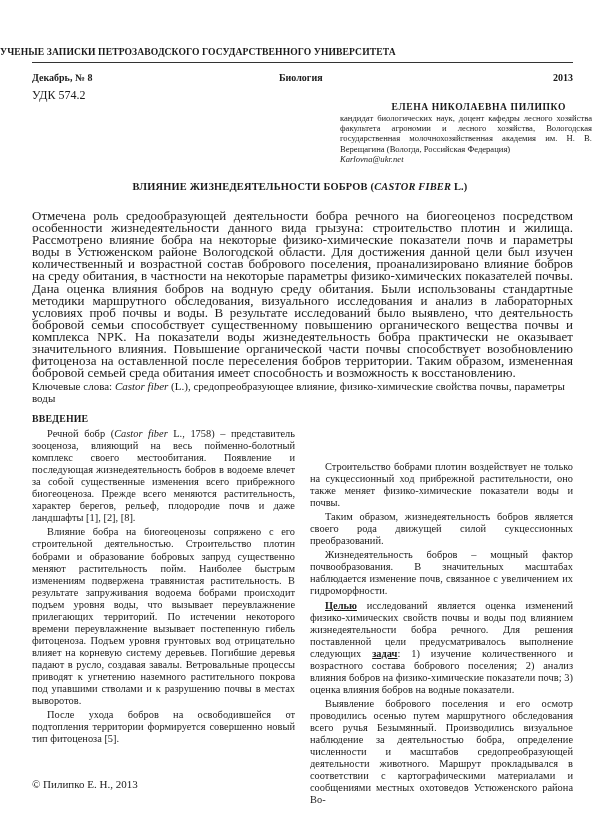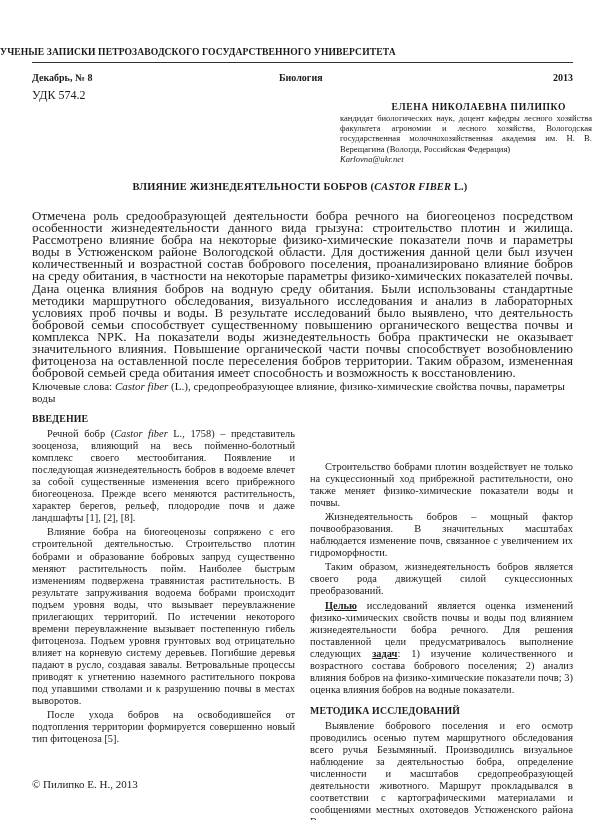--- a/index.html
+++ b/index.html
@@ -63,20 +63,19 @@
 
 <div class="col col-left">
   <h2>ВВЕДЕНИЕ</h2>
   <p><span>Речной бобр (</span><i>Castor fiber</i><span> L., 1758) – представитель зооценоза, влияющий на весь пойменно-болотный комплекс своего местообитания. Появление и последующая жизнедеятельность бобров в водоеме влечет за собой существенные изменения всего прибрежного биогеоценоза. Прежде всего меняются растительность, характер берегов, рельеф, плодородие почв и даже ландшафты [1], [2], [8].</span></p>
   <p>Влияние бобра на биогеоценозы сопряжено с его строительной деятельностью. Строительство плотин бобрами и образование бобровых запруд существенно меняют растительность пойм. Наиболее быстрым изменениям подвержена травянистая растительность. В результате запруживания водоема бобрами происходит подъем уровня воды, что вызывает переувлажнение прилегающих территорий. По истечении некоторого времени переувлажнение вызывает постепенную гибель фитоценоза. Подъем уровня грунтовых вод отрицательно влияет на корневую систему деревьев. Погибшие деревья падают в русло, создавая завалы. Ветровальные процессы приводят к угнетению наземного растительного покрова под упавшими стволами и к разрушению почвы в местах выворотов.</p>
   <p>После ухода бобров на освободившейся от подтопления территории формируется совершенно новый тип фитоценоза [5].</p>
 </div>
 
 <div class="col col-right">
   <p>Строительство бобрами плотин воздействует не только на сукцессионный ход прибрежной растительности, оно также меняет физико-химические показатели воды и почвы.</p>
+  <p>Таким образом, жизнедеятельность бобров является своего рода движущей силой сукцессионных преобразований.</p>
   <p>Жизнедеятельность бобров – мощный фактор почвообразования. В значительных масштабах наблюдается изменение почв, связанное с увеличением их гидроморфности.</p>
-  <p>Таким образом, жизнедеятельность бобров является своего рода движущей силой сукцессионных преобразований.</p>
   <p><b>Целью</b><span> исследований является оценка изменений физико-химических свойств почвы и воды под влиянием жизнедеятельности бобра речного. Для решения поставленной цели предусматривалось выполнение следующих </span><b>задач</b><span>: 1) изучение количественного и возрастного состава бобрового поселения; 2) анализ влияния бобров на физико-химические показатели почв; 3) оценка влияния бобров на водные показатели.</span></p>
-  <h2 class="spaced">МЕТОДИКА ИССЛЕДОВАНИЙ</h2>
   <p>Выявление бобрового поселения и его осмотр проводились осенью путем маршрутного обследования всего ручья Безымянный. Производились визуальное наблюдение за деятельностью бобра, определение численности и масштабов средопреобразующей деятельности животного. Маршрут прокладывался в соответствии с картографическими материалами и сообщениями местных охотоведов Устюженского района Во-</p>
 </div>
 
 <div class="copyright">© Пилипко Е. Н., 2013</div>
 
 </body></html>

